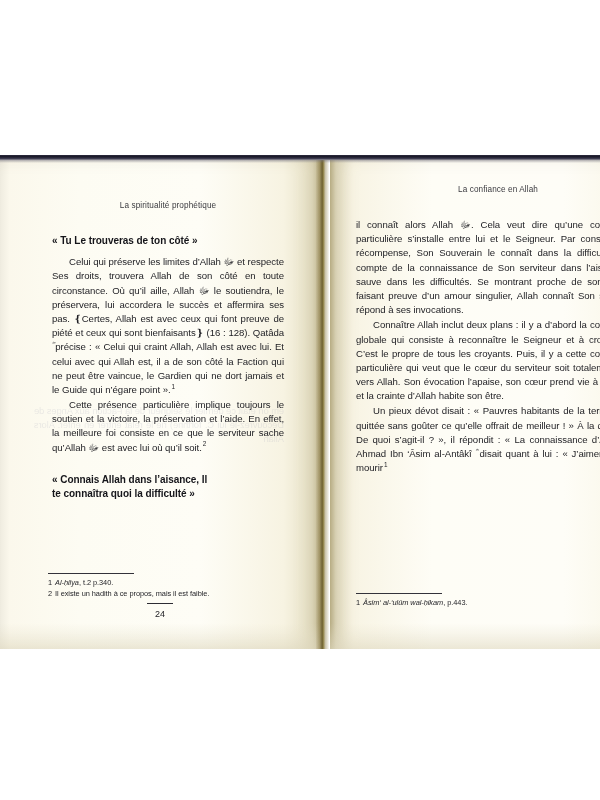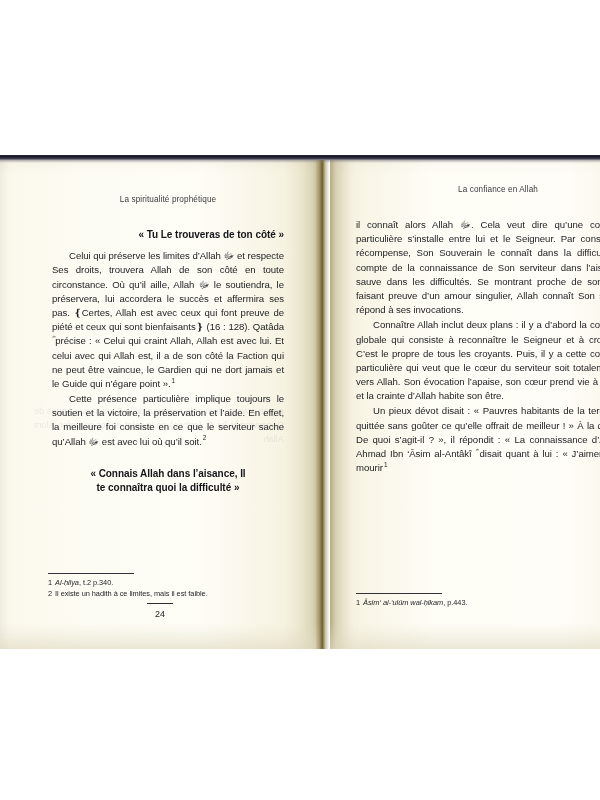--- a/index.html
+++ b/index.html
@@ -112,43 +112,43 @@
     background: linear-gradient(to bottom, rgba(253,251,240,0), rgba(226,220,196,.55));
     pointer-events: none;
   }
 
   
   .content {
     position: absolute;
     color: #1d1d22;
   }
 
-  .content-left  { left: 52px;  top: 36px; width: 232px; }
+  .content-left  { left: 52px;  top: 42px; width: 232px; }
   .content-right { left: 26px;  top: 26px; width: 268px; }
 
   .running-head {
     font-size: 8.2px;
     letter-spacing: .1px;
     color: #2a2a30;
     text-align: center;
     margin: 0 0 24px 0;
     opacity: .92;
   }
   .running-head.rh-right { text-align: center; padding-right: 8px; }
 
   .sec-head {
     font-size: 10px;
     font-weight: bold;
     line-height: 1.42;
     color: #15151a;
-    text-align: right;
+    text-align: left;
     margin: 0 0 7px 0;
     letter-spacing: -.05px;
   }
-  .sec-head.head2 { text-align: center; margin-top: 18px; }
+  .sec-head.head2 { margin-top: 18px; }
 
   p.body {
     font-size: 9.6px;
     line-height: 1.48;
     text-align: justify;
     margin: 0 0 1px 0;
     text-indent: 17px;
     letter-spacing: -.05px;
     hyphens: none;
   }
@@ -244,21 +244,21 @@
         <div class="sec-head head2">
           <div>« Connais Allah dans l’aisance, Il</div>
           <div>te connaîtra quoi la difficulté »</div>
         </div>
 
       </div>
 
       <div class="footnotes fn-left">
         <div class="fn-rule"></div>
         <p class="fn-line"><span class="fn-num">1</span><span class="fn-ital">Al-ḥilya</span><span>, t.2 p.340.</span></p>
-        <p class="fn-line"><span class="fn-num">2</span><span>Il existe un hadith à ce limites, mais il est faible.</span></p>
+        <p class="fn-line"><span class="fn-num">2</span><span>Il existe un hadith à ce propos, mais il est faible.</span></p>
       </div>
 
       <div class="folio folio-left">
         <div class="folio-rule"></div>
         <span>24</span>
       </div>
 
       <div class="page-bottom-fade"></div>
     </div>
 

